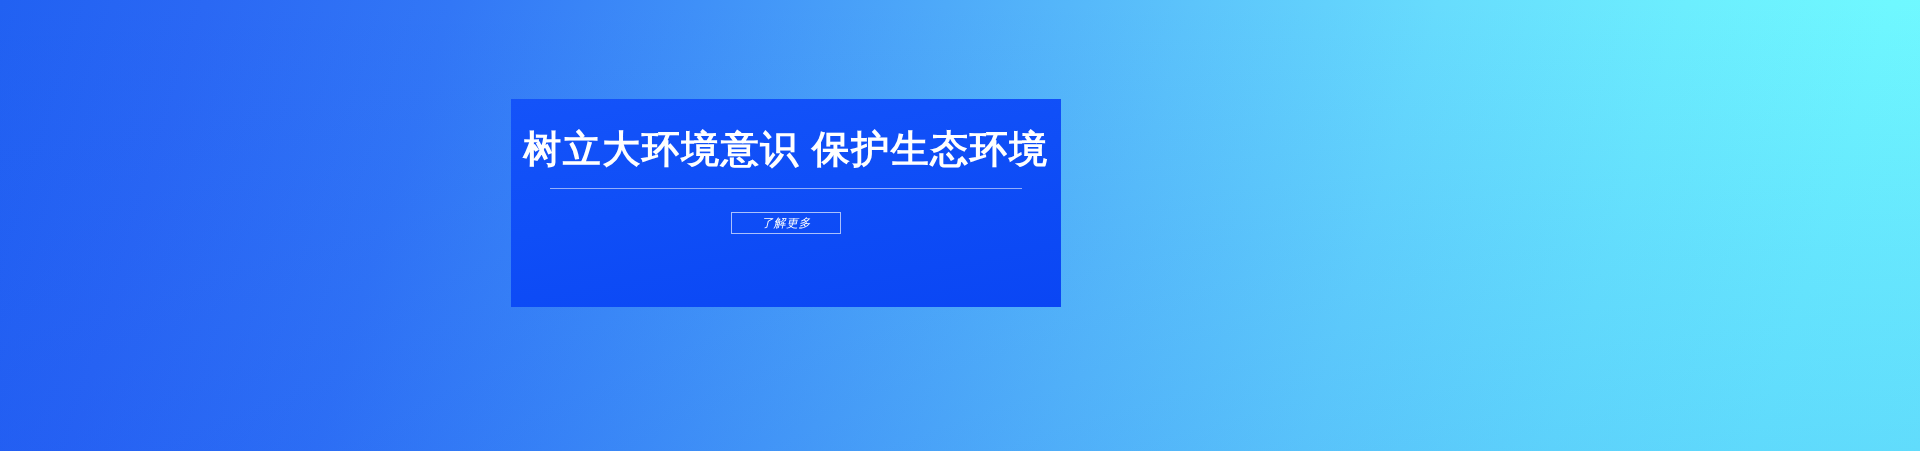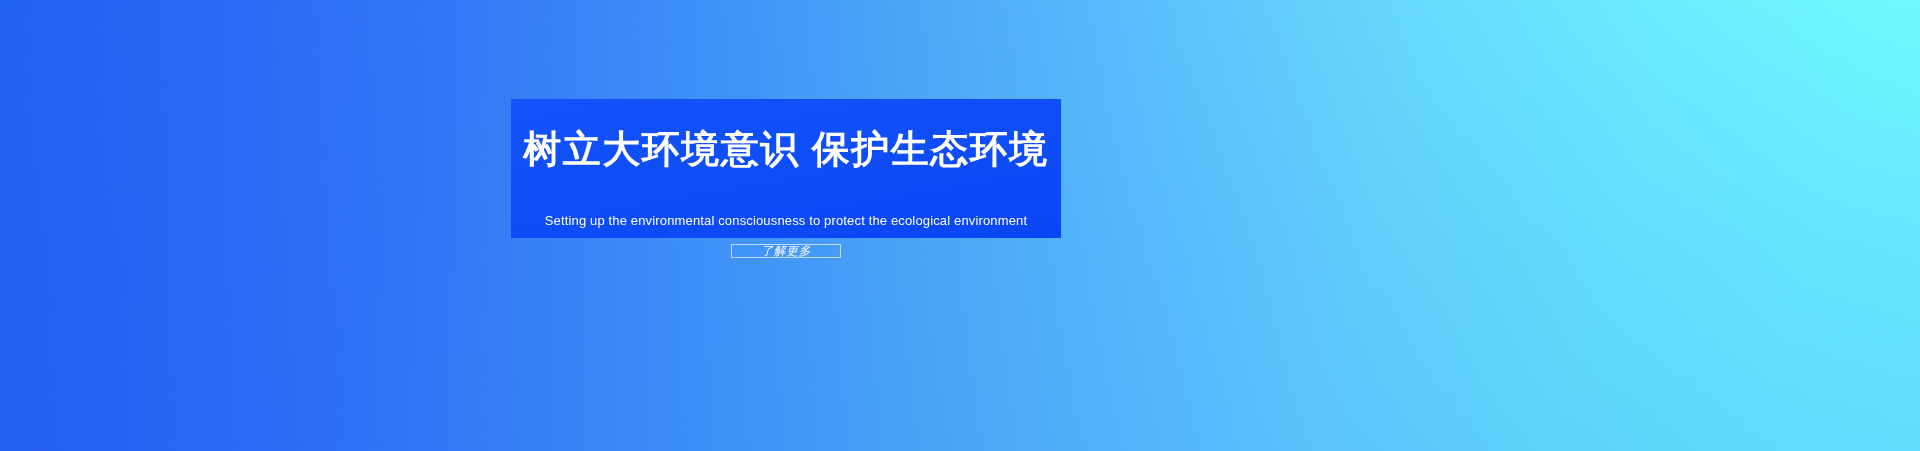--- a/index.html
+++ b/index.html
@@ -49,21 +49,21 @@
     );
     pointer-events: none;
   }
 
   
   .hero-card {
     position: absolute;
     left: 511px;
     top: 99px;
     width: 550px;
-    height: 139px;
+    height: 208px;
     background: #0d4cf6;
     background-image: linear-gradient(
       170deg,
       #1453f9 0%,
       #0f4ef7 45%,
       #0a46f4 100%
     );
     box-sizing: border-box;
     display: flex;
     flex-direction: column;
@@ -132,19 +132,18 @@
 <body>
 
 <div class="banner">
 
   <div class="hero-card">
 
     <h1 class="hero-title">树立大环境意识 保护生态环境</h1>
 
     <hr class="hero-divider">
 
-    <p class="hero-subtitle">Setting up the environmental consciousness to protect the ecological environment</p>
 
     <button class="hero-cta" type="button">了解更多</button>
 
   </div>
 
 </div>
 
 </body></html>

